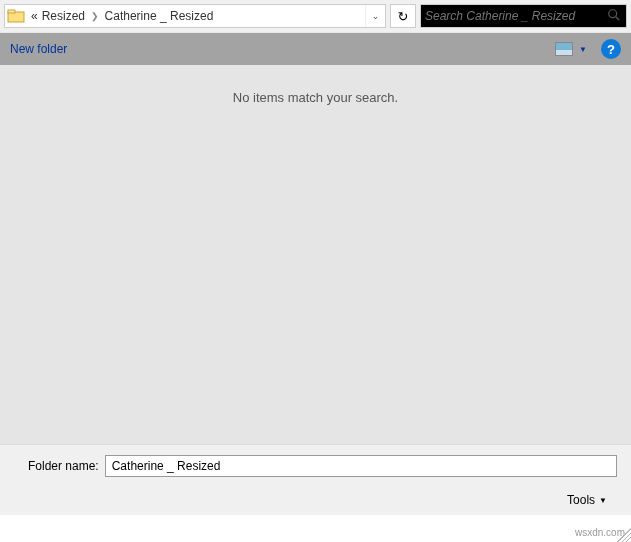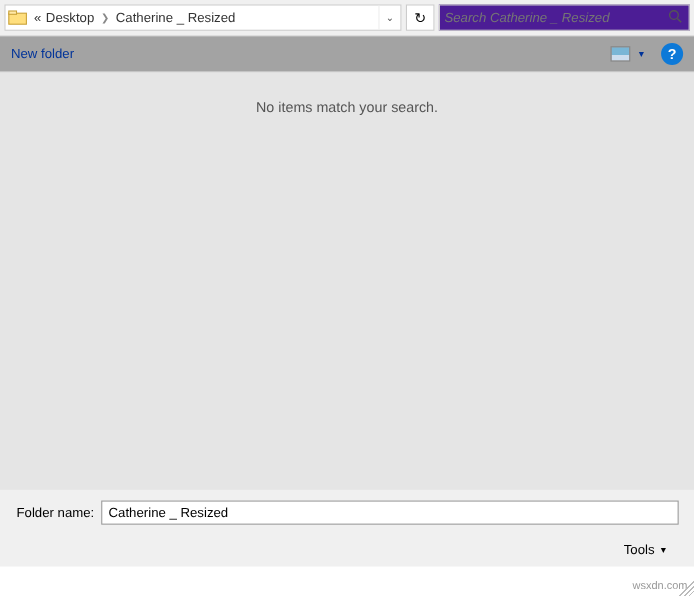--- a/index.html
+++ b/index.html
@@ -48,24 +48,24 @@
     }
     .refresh-btn {
       width: 26px; height: 24px;
       border: 1px solid #ccc;
       background: #fff;
       display:flex;align-items:center;justify-content:center;
       font-size: 13px;
       cursor:pointer;
     }
     .search-box {
-      width: 228px;
+      width: 207px;
       height: 24px;
       border: 1px solid #ccc;
-      background: #4c1d95;
+      background: #000000;
       display: flex;
       align-items: center;
       padding: 0 4px;
     }
     .search-input {
       border: none;
       outline: none;
       flex: 1;
       font-size: 12px;
       font-style: italic;
@@ -109,21 +109,21 @@
       background:#e5e5e5;
       display:flex;
       justify-content:center;
       padding-top: 24px;
       color:#555;
       font-size:13px;
     }
     
     .bottom {
       border-top:1px solid #ddd;
-      padding: 10px 14px 8px 15px;
+      padding: 10px 14px 8px 28px;
       background:#f0f0f0;
     }
     .row1 {
       display:flex;
       align-items:center;
       gap:6px;
       margin-bottom: 16px;
     }
     .row1 label { white-space:nowrap; }
     .folder-input {
@@ -178,21 +178,21 @@
 
 <div class="navbar">
   <div class="address-box">
     <span class="folder-icon">
       <svg viewBox="0 0 18 18" width="18" height="18">
         <rect x="1" y="5" width="16" height="10" fill="#ffdf7e" stroke="#caa33a"></rect>
         <rect x="1" y="3" width="7" height="3" fill="#ffe9a8" stroke="#caa33a"></rect>
       </svg>
     </span>
     <span class="bc-text">«</span>
-    <span class="bc-text">Desktop</span>
+    <span class="bc-text">Resized</span>
     <span class="bc-sep">❯</span>
     <span class="bc-text">Catherine _ Resized</span>
     <div style="flex:1"></div>
     <div class="dropdown-chev">⌄</div>
   </div>
   <div class="refresh-btn">↻</div>
   <div class="search-box">
     <input class="search-input" placeholder="Search Catherine _ Resized" style="">
     <span class="search-icon">
       <svg viewBox="0 0 16 16" width="14" height="14">

